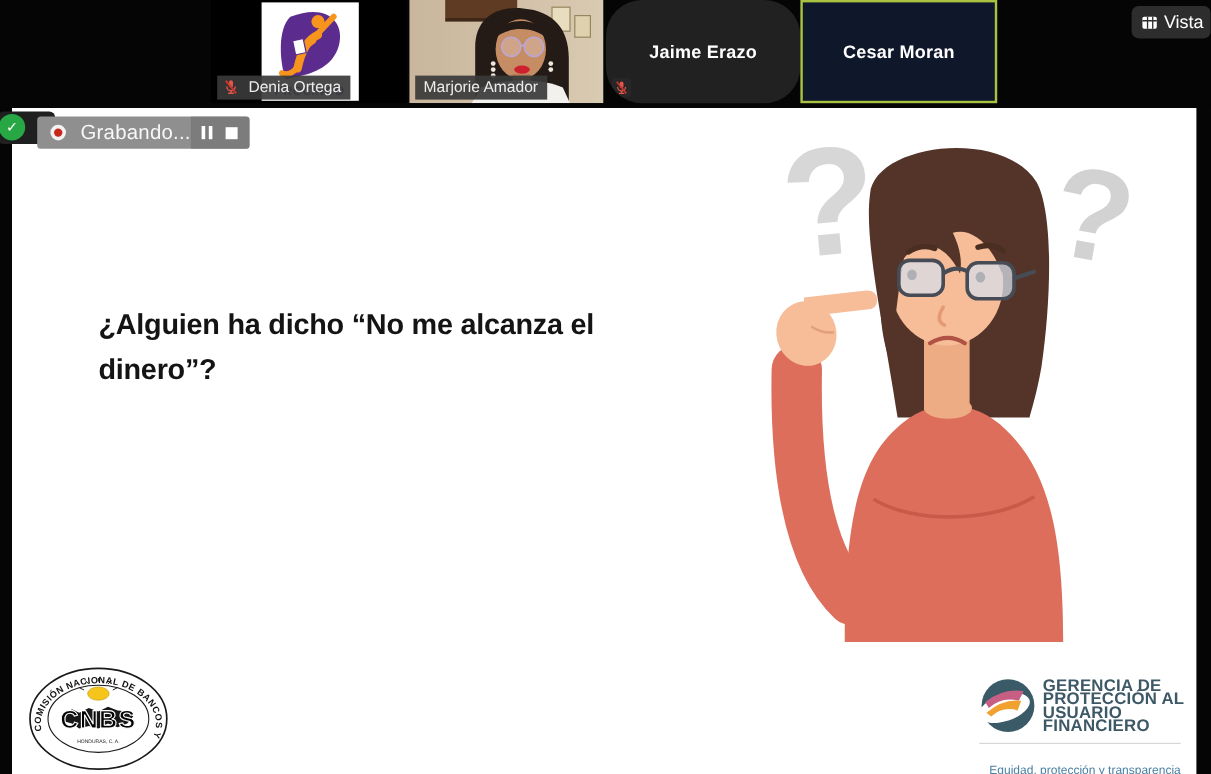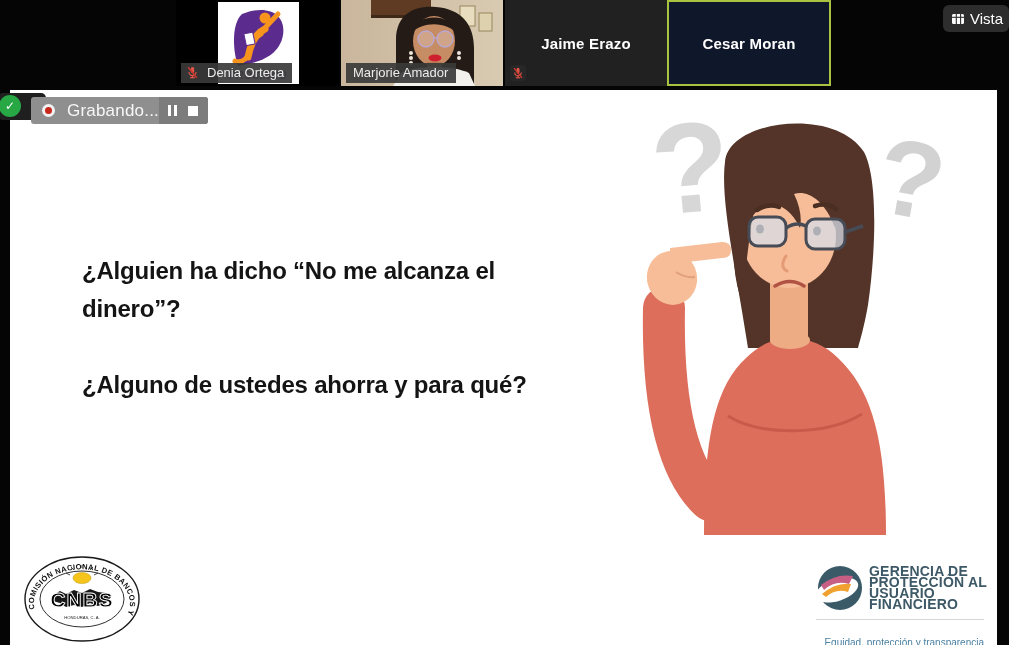--- a/index.html
+++ b/index.html
@@ -4,21 +4,21 @@
 <style>
   html,body{margin:0;padding:0;background:#000;}
   .screen{position:relative;width:1009px;height:645px;background:#050505;overflow:hidden;
           font-family:"Liberation Sans","DejaVu Sans",sans-serif;}
 
   
   .top-bar{position:absolute;left:0;top:0;width:1009px;height:90px;background:#050505;}
   .tile{position:absolute;top:0;height:86px;background:#1e1e1e;overflow:hidden;}
   .tile-denia{left:176px;width:163px;background:#000;}
   .tile-marjorie{left:341px;width:162px;}
-  .tile-jaime{left:505px;width:162px;background:#212121;}
+  .tile-jaime{left:505px;width:162px;background:#212121;border-radius:30px;}
   .tile-cesar{left:667px;width:164px;height:86px;background:#0f172a;border:2px solid #a9c23f;box-sizing:border-box;}
   .center-name{position:absolute;inset:0;display:flex;align-items:center;justify-content:center;
                color:#fff;font-weight:bold;font-size:15px;letter-spacing:.2px;}
   .name-label{position:absolute;left:5px;bottom:3px;display:flex;align-items:center;gap:8px;
               background:rgba(58,58,58,.92);color:#ececec;font-size:13px;padding:2px 8px 3px 5px;}
   .name-label.no-icon{padding-left:7px;}
   .mic-corner{position:absolute;left:5px;bottom:5px;width:16px;height:16px;background:rgba(40,40,40,.85);
               border-radius:3px;display:flex;align-items:center;justify-content:center;}
   .procinco-box{position:absolute;left:42px;top:2px;width:81px;height:82px;background:#fff;}
   .vista-btn{position:absolute;right:0;top:5px;height:27px;background:#2d2d2d;border-radius:6px;
@@ -162,21 +162,20 @@
             <i></i>
             <i></i>
           </button>
         <button class="stop-btn" aria-label="stop"></button>
       </span>
     </div>
 
     <div class="questions">
       <p>¿Alguien ha dicho “No me alcanza el
 dinero”?</p>
-      <p>¿Alguno de ustedes ahorra y para qué?</p>
     </div>
 
     <svg class="illus" width="390" height="445" viewBox="0 0 390 445">
       <text x="42" y="112" font-size="128" font-weight="bold" fill="#d7d7d7" transform="rotate(-5 80 70)" style="font-family:'Liberation Sans',sans-serif">?</text>
       <text x="268" y="118" font-size="108" font-weight="bold" fill="#d2d2d2" transform="rotate(10 310 80)" style="font-family:'Liberation Sans',sans-serif">?</text>
 
       <path d="M115,62 C118,20 225,6 254,52 C268,78 266,150 258,205 C254,228 250,240 248,248 L138,248 C126,170 110,100 115,62 Z" fill="#543428"></path>
 
       <rect x="160" y="170" width="38" height="74" fill="#eeac85"></rect>
 

